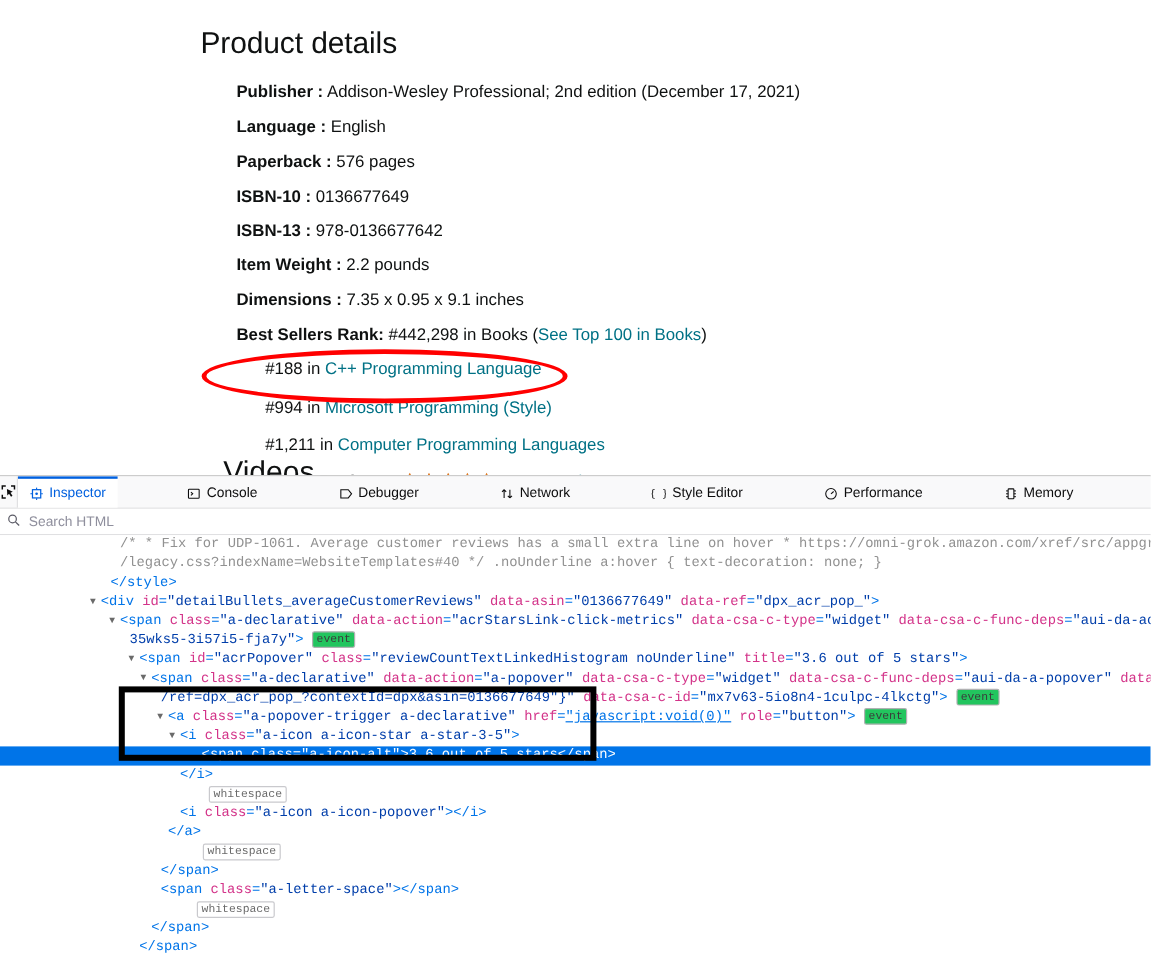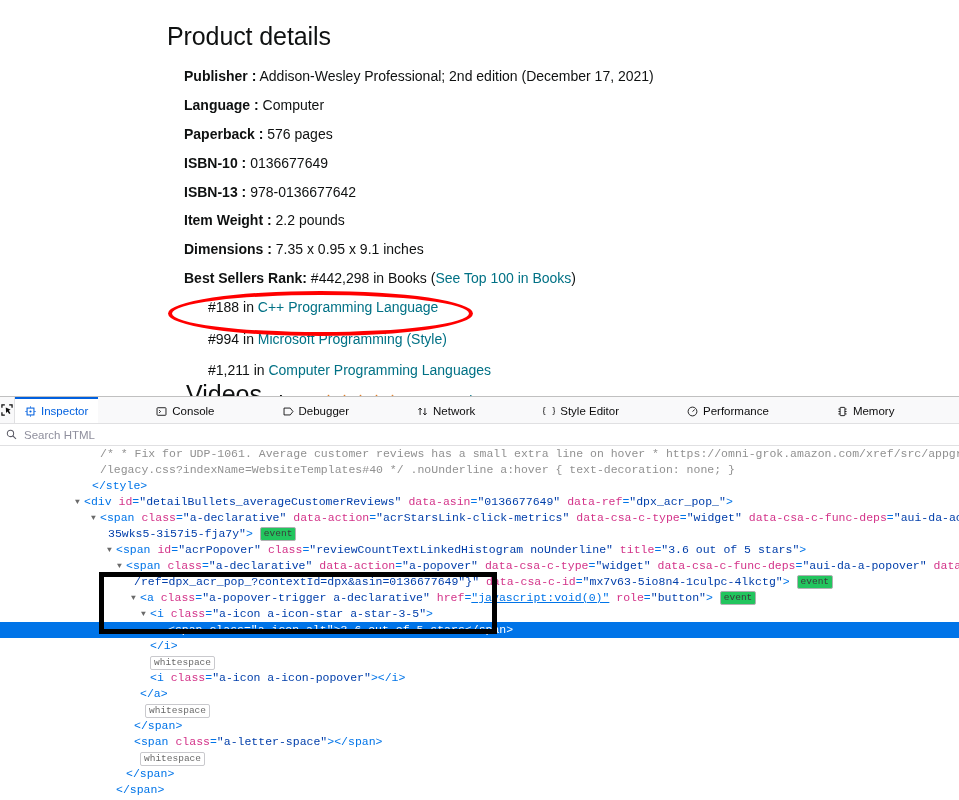--- a/index.html
+++ b/index.html
@@ -16,21 +16,21 @@
   #page-area {
     position:absolute; left:0; top:0; width:912px; height:396px;
     background:#fff; overflow:hidden;
   }
   #page-inner { padding-left:167px; padding-top:22px; }
 
   .pd-title {
     font-size:25px; font-weight:400; color:#0F1111;
     margin:0 0 14px 0; letter-spacing:-0.1px;
   }
-  .pd-list { list-style:none; margin:0; padding:0 0 0 17px; }
+  .pd-list { list-style:none; margin:13px; padding:0 0 0 17px; }
   .pd-list li {
     font-size:14px; color:#0F1111; line-height:1.6;
     margin-bottom:6.5px;
   }
   .pd-label { font-weight:700; }
   .pd-sep { font-weight:700; }
   .pd-value { font-weight:400; }
   .pd-rank-sub { padding-left:24px; margin-bottom:9px !important; }
   a.blue-link { color:#007185; text-decoration:none; }
 
@@ -128,38 +128,39 @@
   .c-link { color:#0074e8; text-decoration:underline; }
   .badge-ev {
     display:inline-block; border:1px solid #b1b1b3; border-radius:2px;
     font-size:9.5px; padding:0 3px; color:#3b3b3b; background:#22c55e;
     vertical-align:1px; line-height:12px;
   }
   .badge-ws {
     display:inline-block; border:1px solid #c9c9cd; border-radius:2px;
     font-size:9.5px; padding:0 3px; color:#6a6a6a; background:#fff;
     line-height:12px;
+    margin-left:24px;
   }
 
   
   .black-rect {
     position:absolute; left:99px; top:572px;
     width:398px; height:62px;
     border:5px solid #000; pointer-events:none; z-index:5;
   }
 </style>
 </head>
 <body>
 
 <div id="page-area">
   <div id="page-inner">
     <h2 class="pd-title">Product details</h2>
     <ul class="pd-list" id="detail-list">
         <li><span class="pd-label">Publisher</span><span class="pd-sep"> :</span><span class="pd-value"> Addison-Wesley Professional; 2nd edition (December 17, 2021)</span></li>
-        <li><span class="pd-label">Language</span><span class="pd-sep"> :</span><span class="pd-value"> Computer</span></li>
+        <li><span class="pd-label">Language</span><span class="pd-sep"> :</span><span class="pd-value"> English</span></li>
         <li><span class="pd-label">Paperback</span><span class="pd-sep"> :</span><span class="pd-value"> 576 pages</span></li>
         <li><span class="pd-label">ISBN-10</span><span class="pd-sep"> :</span><span class="pd-value"> 0136677649</span></li>
         <li><span class="pd-label">ISBN-13</span><span class="pd-sep"> :</span><span class="pd-value"> 978-0136677642</span></li>
         <li><span class="pd-label">Item Weight</span><span class="pd-sep"> :</span><span class="pd-value"> 2.2 pounds</span></li>
         <li><span class="pd-label">Dimensions</span><span class="pd-sep"> :</span><span class="pd-value"> 7.35 x 0.95 x 9.1 inches</span></li>
         <li><span class="pd-label">Best Sellers Rank:</span><span> #442,298 in Books (</span><a class="blue-link" href="#">See Top 100 in Books</a><span>)</span></li>
         <li class="pd-rank-sub"><span>#188 in </span><a class="blue-link" href="#">C++ Programming Language</a></li>
         <li class="pd-rank-sub"><span>#994 in </span><a class="blue-link" href="#">Microsoft Programming (Style)</a></li>
         <li class="pd-rank-sub"><span>#1,211 in </span><a class="blue-link" href="#">Computer Programming Languages</a></li>
         <li>

